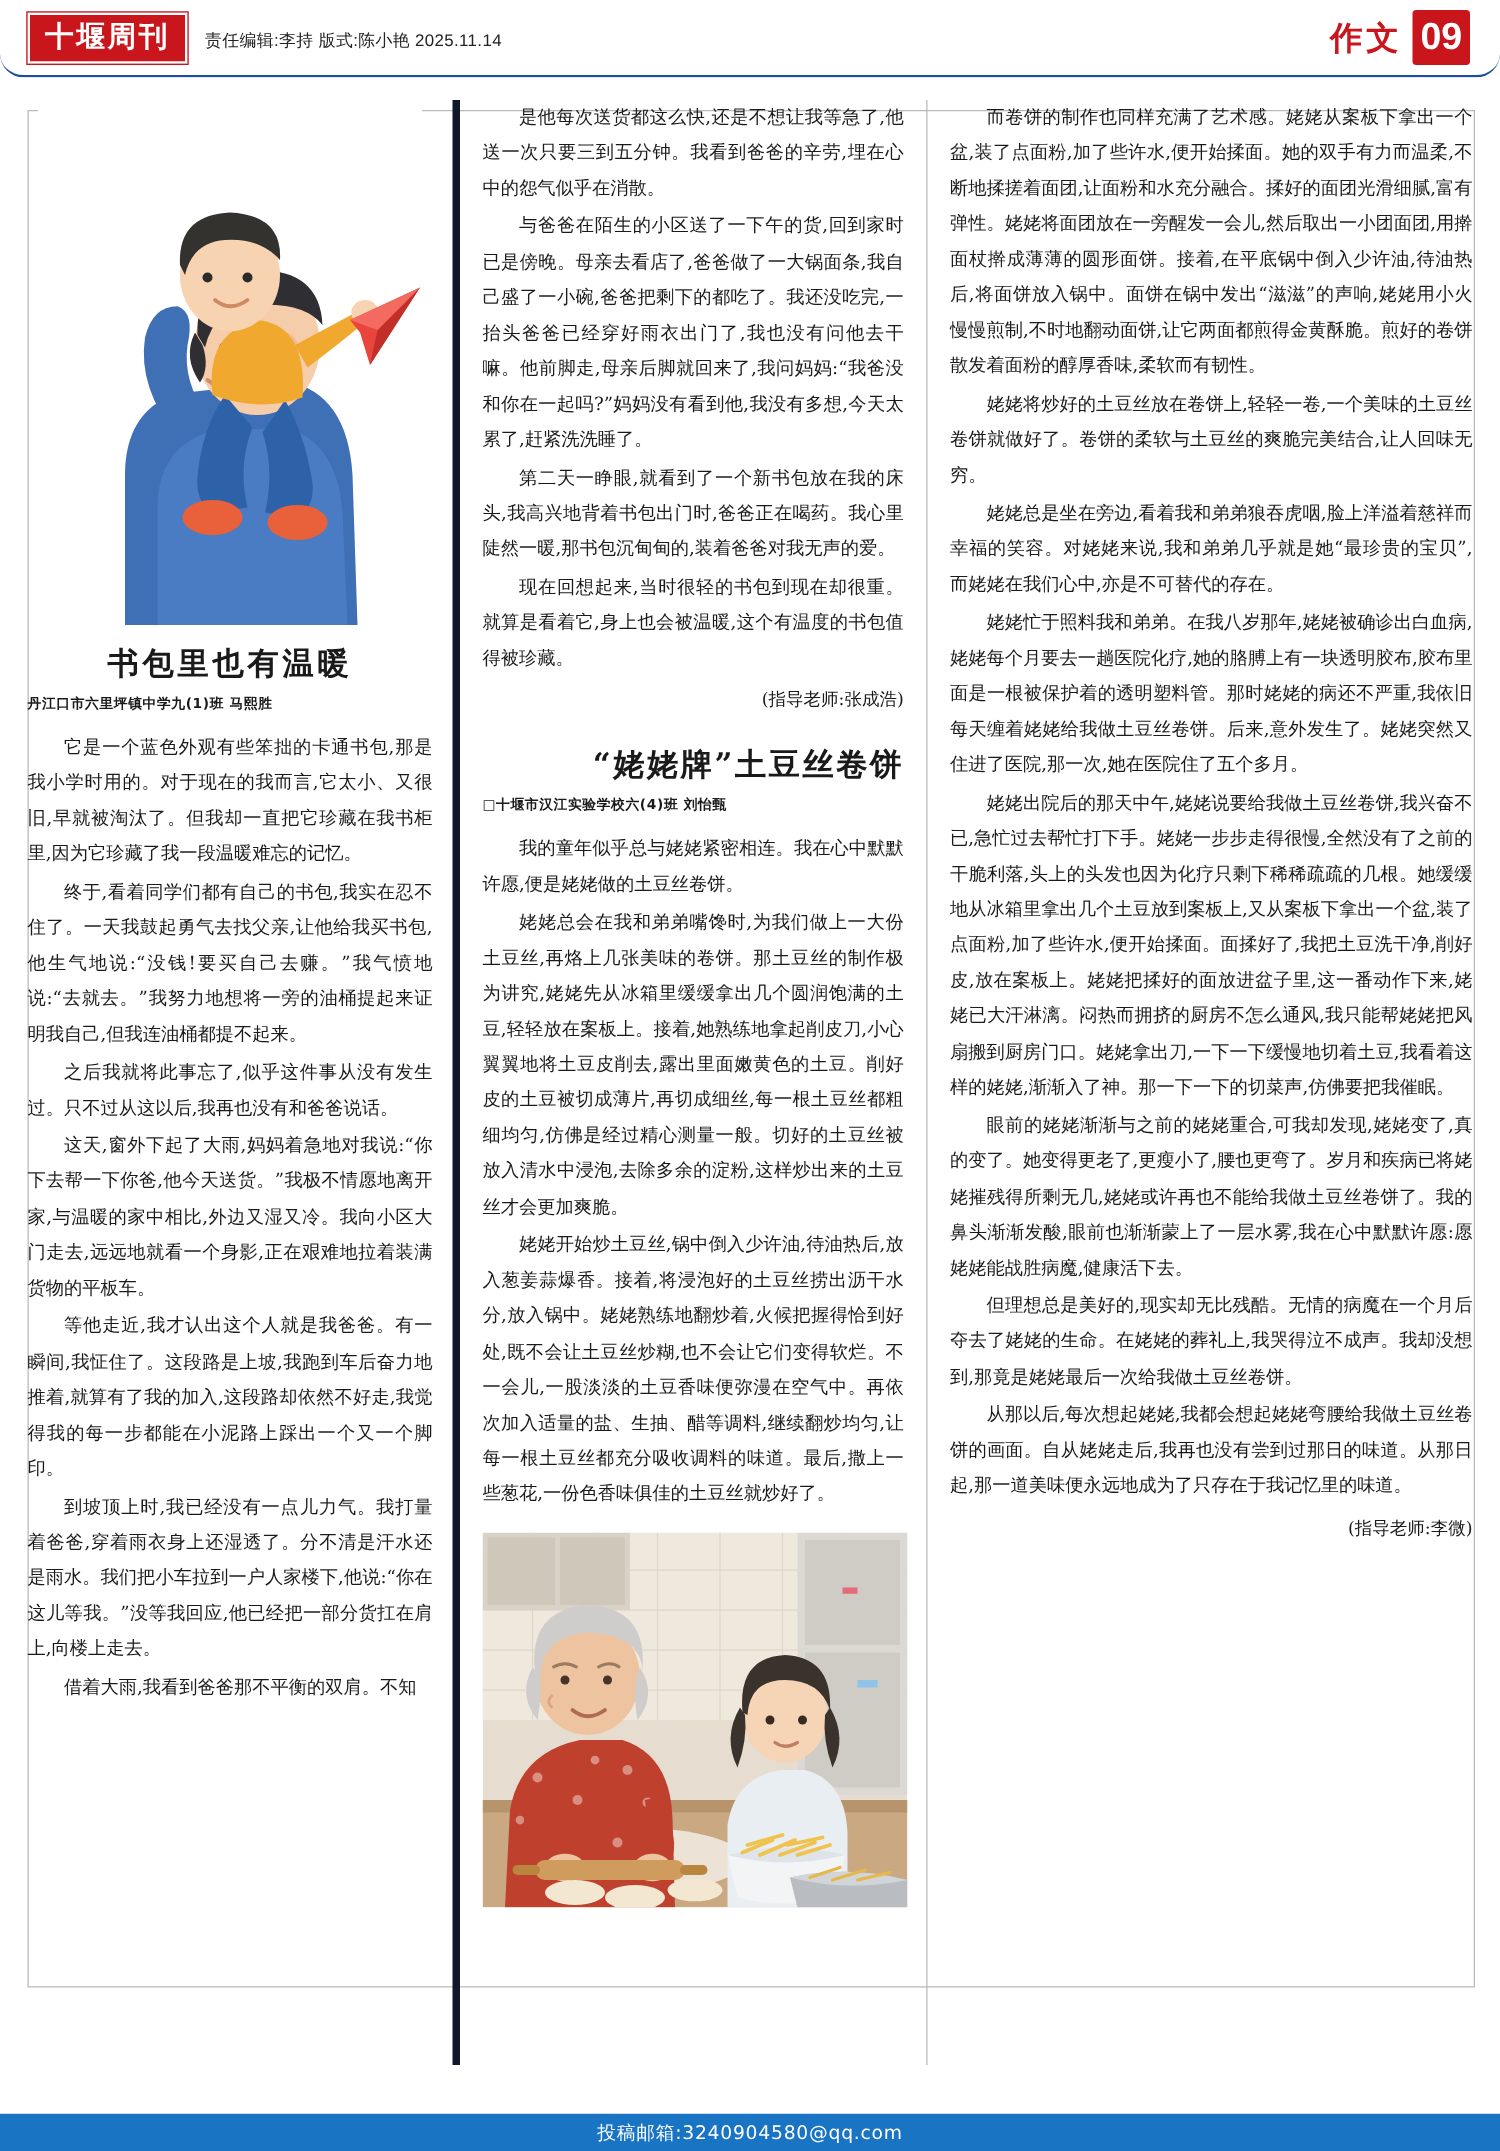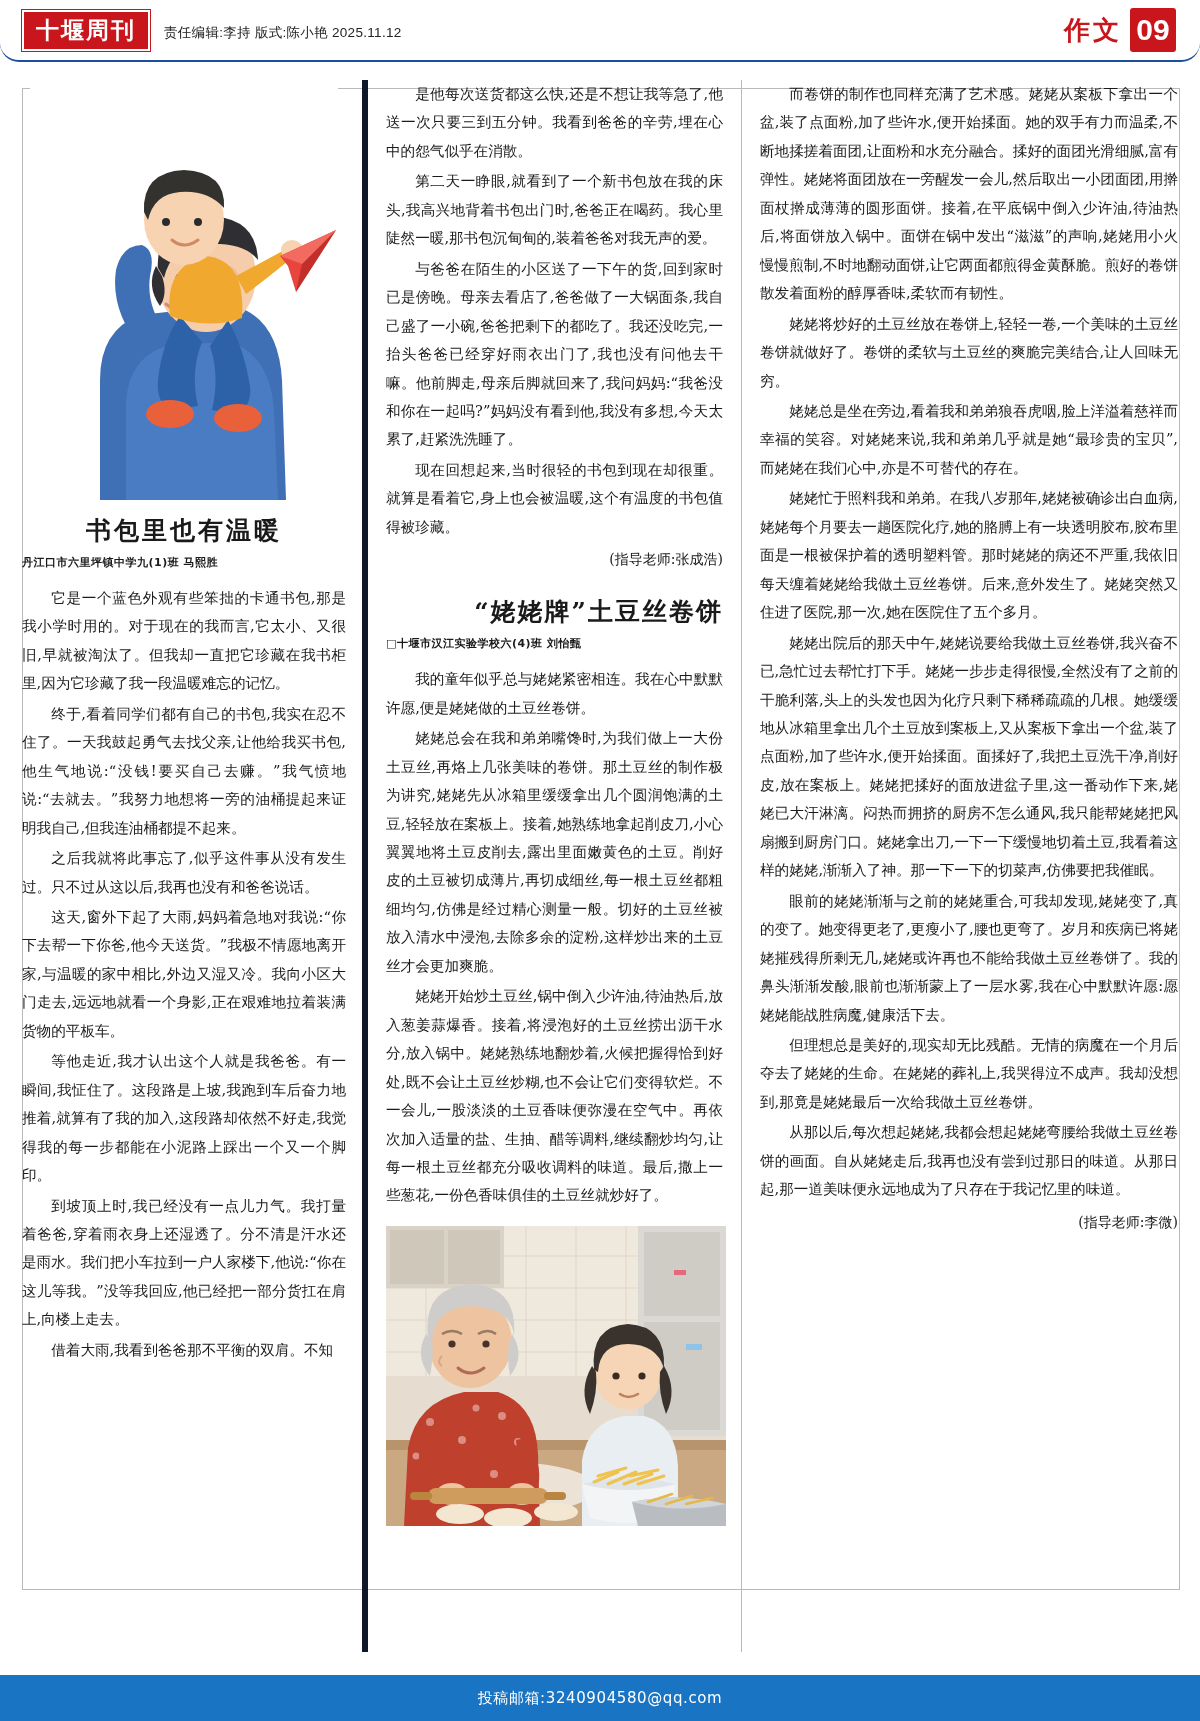--- a/index.html
+++ b/index.html
@@ -171,39 +171,39 @@
     overflow: hidden;
     border: 0;
   }
 
   
   .footer {
     position: absolute;
     left: 0;
     bottom: 0;
     width: 1200px;
-    height: 46px;
+    height: 30px;
     background: #1a74c4;
     color: #ffffff;
     display: flex;
     align-items: center;
     justify-content: center;
     font-size: 15px;
     letter-spacing: 0.6px;
     font-family: "DejaVu Sans", sans-serif;
   }
 </style>
 </head>
 <body>
 
 <div class="page">
 
   <div class="masthead">
     <div class="logo-box">十堰周刊</div>
-    <div class="masthead-meta">责任编辑:李持  版式:陈小艳  2025.11.12</div>
+    <div class="masthead-meta">责任编辑:李持  版式:陈小艳  2025.11.14</div>
     <div class="masthead-right">
       <div class="section-label">作文</div>
       <div class="page-num">09</div>
     </div>
   </div>
 
   <div class="frame"></div>
 
   <div class="content">
 
@@ -256,22 +256,22 @@
       <p class="para">终于,看着同学们都有自己的书包,我实在忍不住了。一天我鼓起勇气去找父亲,让他给我买书包,他生气地说:“没钱!要买自己去赚。”我气愤地说:“去就去。”我努力地想将一旁的油桶提起来证明我自己,但我连油桶都提不起来。</p>
       <p class="para">之后我就将此事忘了,似乎这件事从没有发生过。只不过从这以后,我再也没有和爸爸说话。</p>
       <p class="para">这天,窗外下起了大雨,妈妈着急地对我说:“你下去帮一下你爸,他今天送货。”我极不情愿地离开家,与温暖的家中相比,外边又湿又冷。我向小区大门走去,远远地就看一个身影,正在艰难地拉着装满货物的平板车。</p>
       <p class="para">等他走近,我才认出这个人就是我爸爸。有一瞬间,我怔住了。这段路是上坡,我跑到车后奋力地推着,就算有了我的加入,这段路却依然不好走,我觉得我的每一步都能在小泥路上踩出一个又一个脚印。</p>
       <p class="para">到坡顶上时,我已经没有一点儿力气。我打量着爸爸,穿着雨衣身上还湿透了。分不清是汗水还是雨水。我们把小车拉到一户人家楼下,他说:“你在这儿等我。”没等我回应,他已经把一部分货扛在肩上,向楼上走去。</p>
       <p class="para">借着大雨,我看到爸爸那不平衡的双肩。不知</p>
     </div>
 
     <div class="col col-2">
       <p class="para">是他每次送货都这么快,还是不想让我等急了,他送一次只要三到五分钟。我看到爸爸的辛劳,埋在心中的怨气似乎在消散。</p>
+      <p class="para">与爸爸在陌生的小区送了一下午的货,回到家时已是傍晚。母亲去看店了,爸爸做了一大锅面条,我自己盛了一小碗,爸爸把剩下的都吃了。我还没吃完,一抬头爸爸已经穿好雨衣出门了,我也没有问他去干嘛。他前脚走,母亲后脚就回来了,我问妈妈:“我爸没和你在一起吗?”妈妈没有看到他,我没有多想,今天太累了,赶紧洗洗睡了。</p>
       <p class="para">第二天一睁眼,就看到了一个新书包放在我的床头,我高兴地背着书包出门时,爸爸正在喝药。我心里陡然一暖,那书包沉甸甸的,装着爸爸对我无声的爱。</p>
-      <p class="para">与爸爸在陌生的小区送了一下午的货,回到家时已是傍晚。母亲去看店了,爸爸做了一大锅面条,我自己盛了一小碗,爸爸把剩下的都吃了。我还没吃完,一抬头爸爸已经穿好雨衣出门了,我也没有问他去干嘛。他前脚走,母亲后脚就回来了,我问妈妈:“我爸没和你在一起吗?”妈妈没有看到他,我没有多想,今天太累了,赶紧洗洗睡了。</p>
       <p class="para">现在回想起来,当时很轻的书包到现在却很重。就算是看着它,身上也会被温暖,这个有温度的书包值得被珍藏。</p>
       <div class="teacher">(指导老师:张成浩)</div>
 
       <h2 class="headline2">“姥姥牌”土豆丝卷饼</h2>
       <div class="byline">□十堰市汉江实验学校六(4)班 刘怡甄</div>
 
       <p class="para">我的童年似乎总与姥姥紧密相连。我在心中默默许愿,便是姥姥做的土豆丝卷饼。</p>
       <p class="para">姥姥总会在我和弟弟嘴馋时,为我们做上一大份土豆丝,再烙上几张美味的卷饼。那土豆丝的制作极为讲究,姥姥先从冰箱里缓缓拿出几个圆润饱满的土豆,轻轻放在案板上。接着,她熟练地拿起削皮刀,小心翼翼地将土豆皮削去,露出里面嫩黄色的土豆。削好皮的土豆被切成薄片,再切成细丝,每一根土豆丝都粗细均匀,仿佛是经过精心测量一般。切好的土豆丝被放入清水中浸泡,去除多余的淀粉,这样炒出来的土豆丝才会更加爽脆。</p>
       <p class="para">姥姥开始炒土豆丝,锅中倒入少许油,待油热后,放入葱姜蒜爆香。接着,将浸泡好的土豆丝捞出沥干水分,放入锅中。姥姥熟练地翻炒着,火候把握得恰到好处,既不会让土豆丝炒糊,也不会让它们变得软烂。不一会儿,一股淡淡的土豆香味便弥漫在空气中。再依次加入适量的盐、生抽、醋等调料,继续翻炒均匀,让每一根土豆丝都充分吸收调料的味道。最后,撒上一些葱花,一份色香味俱佳的土豆丝就炒好了。</p>
 

